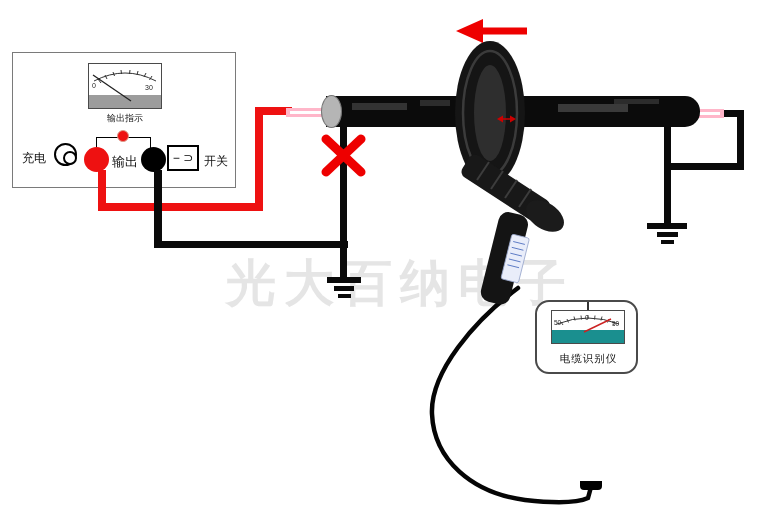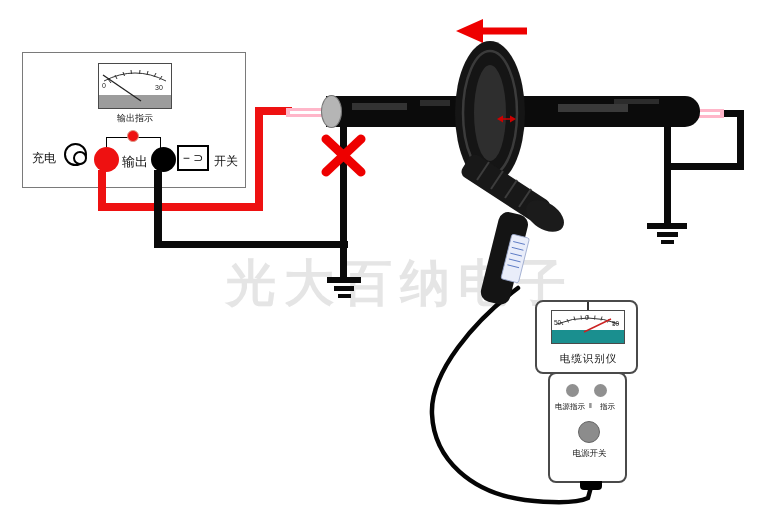--- a/index.html
+++ b/index.html
@@ -5,32 +5,32 @@
   html,body{margin:0;padding:0;background:#fff;font-family:"Liberation Sans","DejaVu Sans",sans-serif;}
   #stage{position:relative;width:770px;height:524px;background:#fff;overflow:hidden;}
   .abs{position:absolute;}
   .wire-red{background:#ee1111;}
   .wire-black{background:#0a0a0a;}
   .label{color:#111;white-space:nowrap;}
   .watermark{color:#e5e5e5;font-weight:bold;letter-spacing:8px;font-size:50px;}
   .devbox{border:1px solid #7a7a7a;background:#fff;box-sizing:border-box;}
   .meterframe{border:1px solid #4a4a4a;background:#fff;box-sizing:border-box;}
   .terminal{border-radius:50%;box-sizing:border-box;}
-  .roundbox{border:2px solid #4a4a4a;border-radius:8px;background:#fff;box-sizing:border-box;}
+  .roundbox{border:2px solid #4a4a4a;border-radius:14px;background:#fff;box-sizing:border-box;}
   .led{border-radius:50%;background:#909090;}
   svg{display:block;}
 </style>
 </head>
 <body>
 
 <div id="stage">
 
   <div class="abs watermark" style="left:226px;top:250px;z-index:1;">光大百纳电子</div>
 
-  <div class="abs devbox" style="left:22px;top:52px;width:224px;height:136px;z-index:2;">
+  <div class="abs devbox" style="left:12px;top:52px;width:224px;height:136px;z-index:2;">
 
     <div class="abs meterframe" style="left:75px;top:10px;width:74px;height:46px;">
       <svg width="72" height="44" viewBox="0 0 72 44">
         <rect x="0" y="31" width="72" height="13" fill="#9c9c9c"></rect>
         <path d="M 5 17 Q 36 1 67 17" stroke="#333" stroke-width="1" fill="none"></path>
         <g stroke="#333" stroke-width="1">
           <line x1="9" y1="15" x2="12" y2="19"></line>
             <line x1="16" y1="11" x2="18" y2="15"></line>
           <line x1="24" y1="8" x2="25.5" y2="12"></line>
             <line x1="32" y1="6" x2="32.5" y2="10"></line>
@@ -154,24 +154,15 @@
         </g>
         <text x="2" y="14" font-size="6.5" fill="#222">50</text>
         <text x="33" y="9" font-size="6.5" fill="#222">0</text>
         <text x="60" y="15" font-size="6.5" fill="#222">50</text>
         <line x1="32" y1="21" x2="59" y2="8" stroke="#cc2222" stroke-width="1.4"></line>
       </svg>
     </div>
     <div class="abs label" style="left:0;top:50px;width:103px;text-align:center;font-size:10.5px;letter-spacing:1px;">电缆识别仪</div>
   </div>
 
-  <div class="abs roundbox" style="left:548px;top:372px;width:79px;height:111px;border-radius:8px;z-index:6;">
-    <div class="abs led" style="left:16px;top:10px;width:13px;height:13px;"></div>
-    <div class="abs led" style="left:44px;top:10px;width:13px;height:13px;"></div>
-    <div class="abs label" style="left:5px;top:28px;font-size:7.5px;">电源指示</div>
-    <div class="abs label" style="left:39px;top:28px;font-size:7px;">‖</div>
-    <div class="abs label" style="left:50px;top:28px;font-size:7.5px;">指示</div>
-    <div class="abs terminal" style="left:28px;top:47px;width:22px;height:22px;background:#8c8c8c;border:1px solid #666;"></div>
-    <div class="abs label" style="left:0;top:74px;width:79px;text-align:center;font-size:8.5px;">电源开关</div>
-  </div>
   <div class="abs" style="left:580px;top:481px;width:22px;height:9px;background:#000;border-radius:0 0 4px 4px;z-index:8;"></div>
 
 </div>
 
 </body></html>

